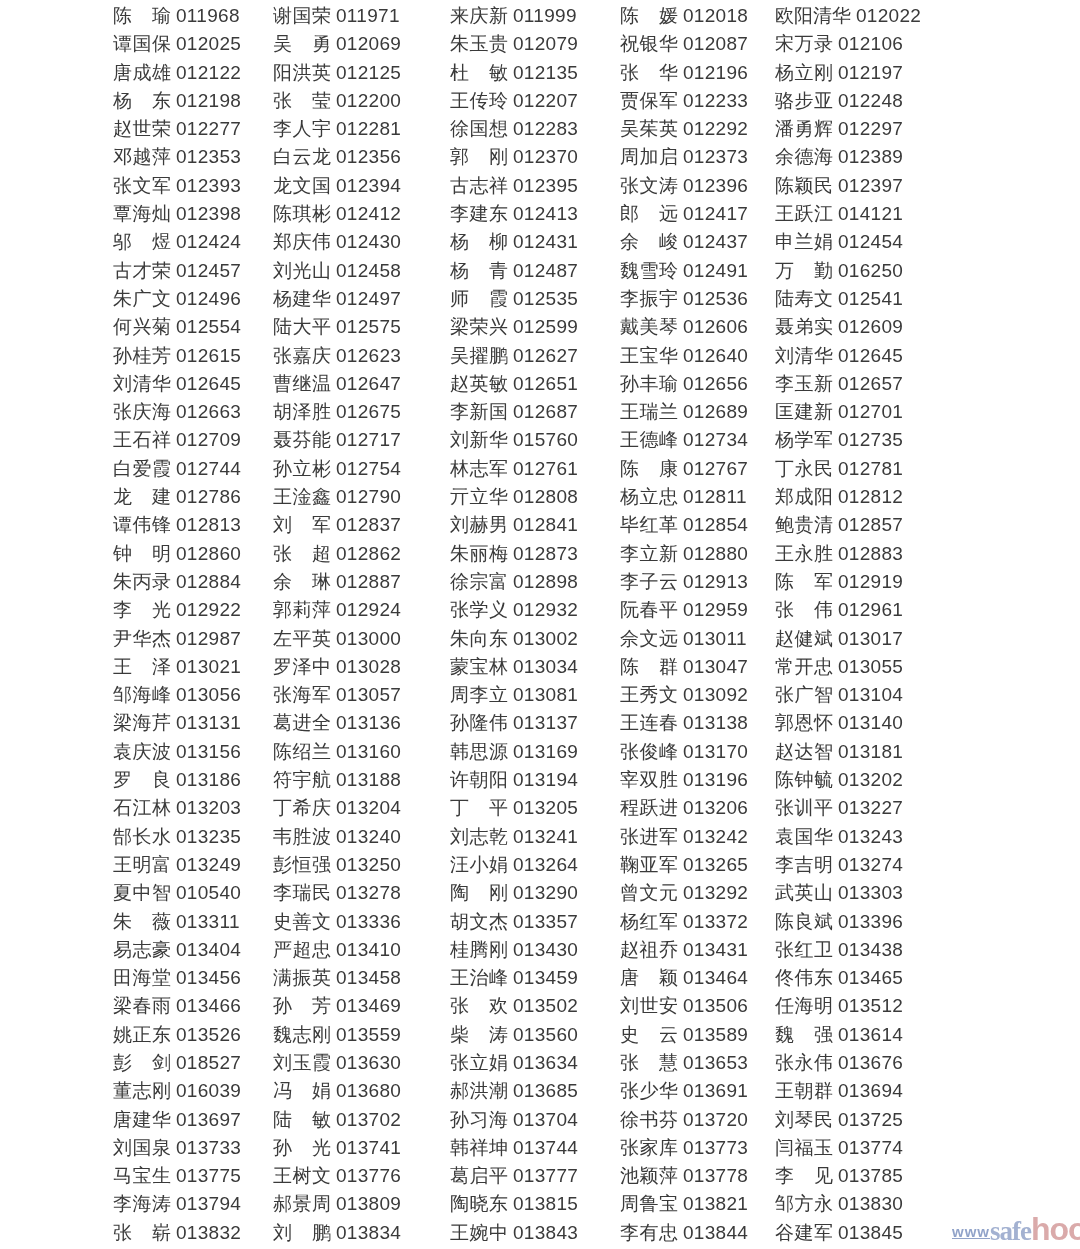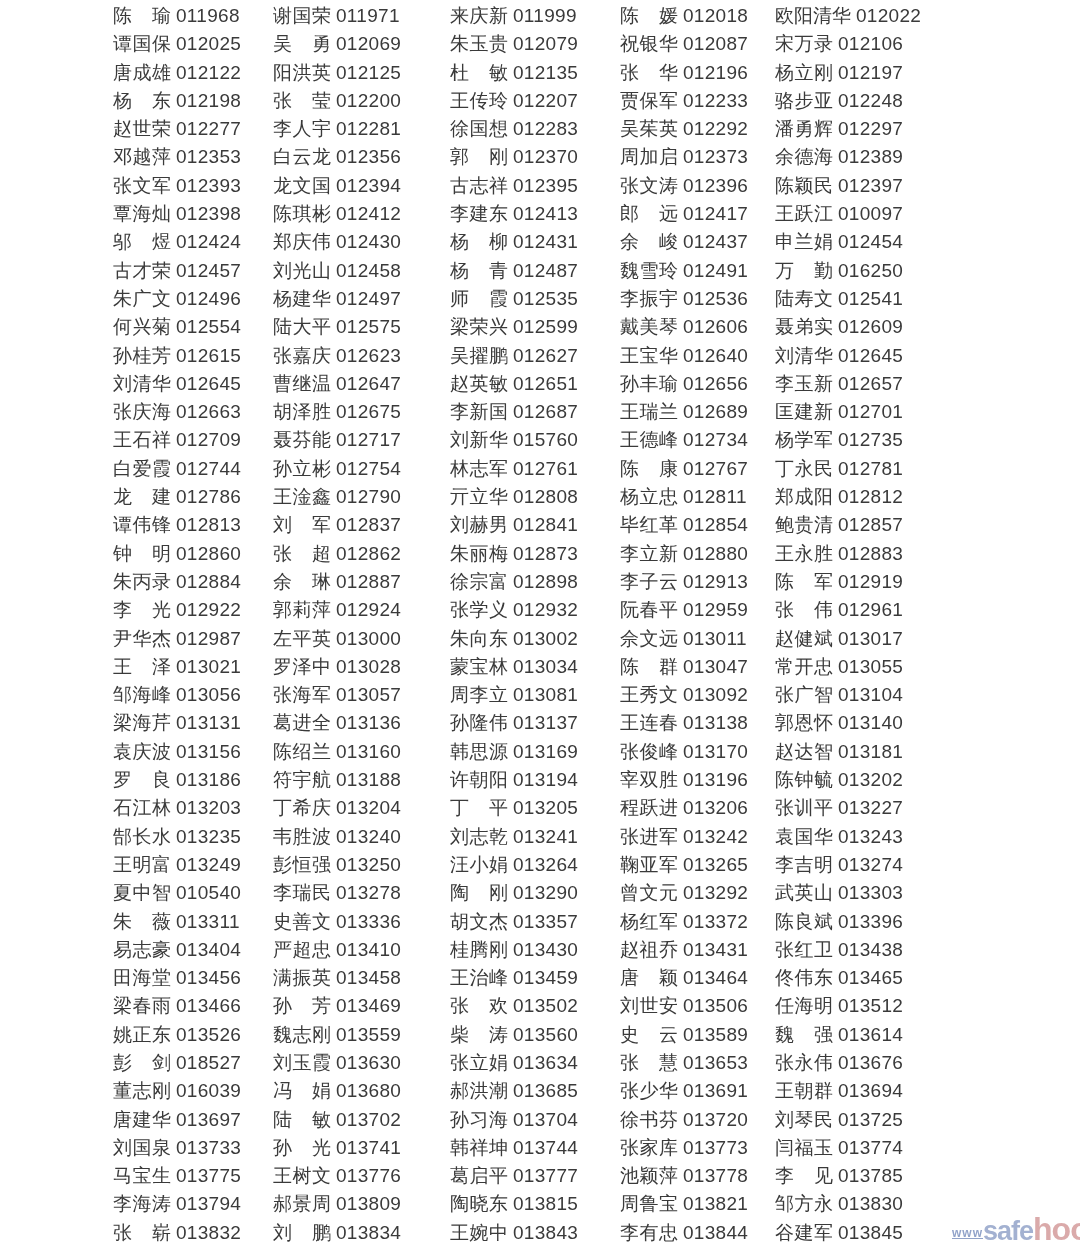--- a/index.html
+++ b/index.html
@@ -36,22 +36,22 @@
   }
   .num { margin-left: 5px; letter-spacing: 0.3px; }
   .watermark {
     position: absolute;
     left: 952px; top: 1211px;
     opacity: 0.85;
     font-weight: bold;
     white-space: nowrap;
     user-select: none;
   }
-  .wm-www  { color: var(--wm-blue-sm); font-size: 12px; letter-spacing: 1px; vertical-align: 3px; text-decoration: underline; }
-  .wm-safe { color: var(--wm-blue);    font-size: 27px; letter-spacing: -1px; }
+  .wm-www  { color: var(--wm-blue-sm); font-size: 15px; letter-spacing: 1px; vertical-align: 3px; text-decoration: underline; }
+  .wm-safe { color: var(--wm-blue);    font-size: 27px; letter-spacing: -1px; font-family: Liberation Serif, serif; }
   .wm-hoo  { color: var(--wm-red);     font-size: 32px; letter-spacing: -1px; }
   .wm-com  { color: var(--wm-red-sm);  font-size: 12px; letter-spacing: 1px; vertical-align: 3px; }
 </style>
 </head>
 <body style="background: rgb(255, 255, 255);">
 
 <div class="page">
   <div id="roster" class="roster">
       <span class="cell"><span class="name">陈　瑜</span><span class="num">011968</span></span>
       <span class="cell"><span class="name">谢国荣</span><span class="num">011971</span></span>
@@ -85,21 +85,21 @@
       <span class="cell"><span class="name">余德海</span><span class="num">012389</span></span>
       <span class="cell"><span class="name">张文军</span><span class="num">012393</span></span>
       <span class="cell"><span class="name">龙文国</span><span class="num">012394</span></span>
       <span class="cell"><span class="name">古志祥</span><span class="num">012395</span></span>
       <span class="cell"><span class="name">张文涛</span><span class="num">012396</span></span>
       <span class="cell"><span class="name">陈颖民</span><span class="num">012397</span></span>
       <span class="cell"><span class="name">覃海灿</span><span class="num">012398</span></span>
       <span class="cell"><span class="name">陈琪彬</span><span class="num">012412</span></span>
       <span class="cell"><span class="name">李建东</span><span class="num">012413</span></span>
       <span class="cell"><span class="name">郎　远</span><span class="num">012417</span></span>
-      <span class="cell"><span class="name">王跃江</span><span class="num">010097</span></span>
+      <span class="cell"><span class="name">王跃江</span><span class="num">014121</span></span>
       <span class="cell"><span class="name">邬　煜</span><span class="num">012424</span></span>
       <span class="cell"><span class="name">郑庆伟</span><span class="num">012430</span></span>
       <span class="cell"><span class="name">杨　柳</span><span class="num">012431</span></span>
       <span class="cell"><span class="name">余　峻</span><span class="num">012437</span></span>
       <span class="cell"><span class="name">申兰娟</span><span class="num">012454</span></span>
       <span class="cell"><span class="name">古才荣</span><span class="num">012457</span></span>
       <span class="cell"><span class="name">刘光山</span><span class="num">012458</span></span>
       <span class="cell"><span class="name">杨　青</span><span class="num">012487</span></span>
       <span class="cell"><span class="name">魏雪玲</span><span class="num">012491</span></span>
       <span class="cell"><span class="name">万　勤</span><span class="num">016250</span></span>

